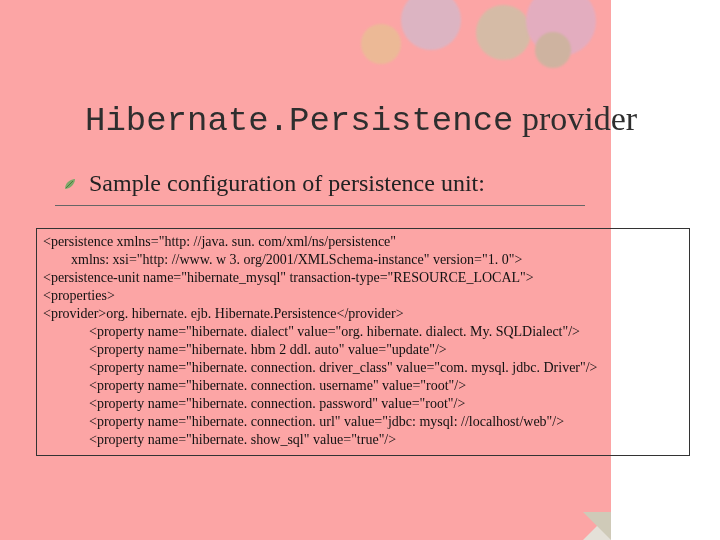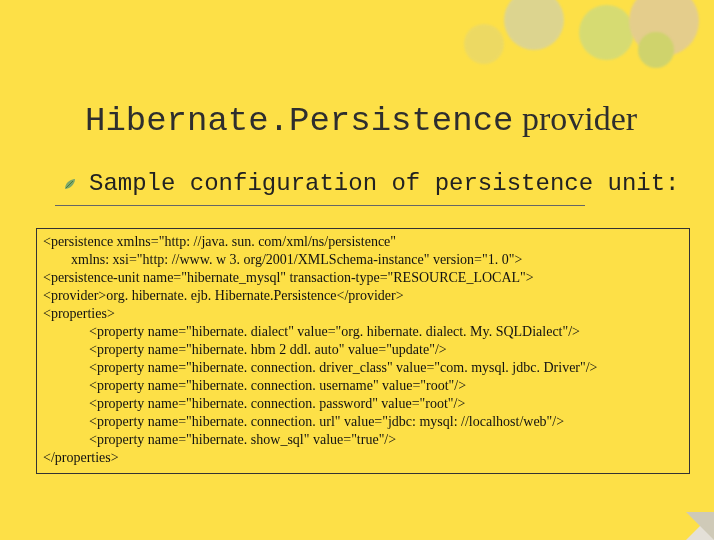--- a/index.html
+++ b/index.html
@@ -6,23 +6,23 @@
     margin: 0;
     padding: 0;
     width: 720px;
     height: 540px;
     overflow: hidden;
     font-family: "Times New Roman", serif;
     background: #ffffff;
   }
   .slide {
     position: relative;
-    width: 714px;
+    width: 611px;
     height: 540px;
-    background: #fde047;
+    background: #fca5a5;
   }
   .flower-deco {
     position: absolute;
     top: 0;
     right: 0;
     width: 300px;
     height: 80px;
     opacity: 0.45;
     overflow: hidden;
   }
@@ -45,21 +45,20 @@
   .title .mono {
     font-family: "Courier New", monospace;
     letter-spacing: 0;
   }
   .subtitle-row {
     position: absolute;
     top: 170px;
     left: 63px;
     display: flex;
     align-items: center;
-    font-family: Liberation Mono, monospace;
   }
   .bullet {
     width: 14px;
     height: 14px;
     margin-right: 12px;
     position: relative;
   }
   .bullet svg { display:block; }
   .subtitle {
     font-size: 24px;
@@ -137,26 +136,25 @@
       </svg>
     </span>
     <span class="subtitle">Sample configuration of persistence unit:</span>
   </div>
   <div class="underline"></div>
 
   <div class="code-box" id="code-box">
       <div class="line ">&lt;persistence xmlns="http: //java. sun. com/xml/ns/persistence"</div>
       <div class="line ind1">xmlns: xsi="http: //www. w 3. org/2001/XMLSchema-instance" version="1. 0"&gt;</div>
       <div class="line ">&lt;persistence-unit name="hibernate_mysql" transaction-type="RESOURCE_LOCAL"&gt;</div>
+      <div class="line ">&lt;properties&gt;</div>
       <div class="line ">&lt;provider&gt;org. hibernate. ejb. Hibernate.Persistence&lt;/provider&gt;</div>
-      <div class="line ">&lt;properties&gt;</div>
       <div class="line ind2">&lt;property name="hibernate. dialect" value="org. hibernate. dialect. My. SQLDialect"/&gt;</div>
       <div class="line ind2">&lt;property name="hibernate. hbm 2 ddl. auto" value="update"/&gt;</div>
       <div class="line ind2">&lt;property name="hibernate. connection. driver_class" value="com. mysql. jdbc. Driver"/&gt;</div>
       <div class="line ind2">&lt;property name="hibernate. connection. username" value="root"/&gt;</div>
       <div class="line ind2">&lt;property name="hibernate. connection. password" value="root"/&gt;</div>
       <div class="line ind2">&lt;property name="hibernate. connection. url" value="jdbc: mysql: //localhost/web"/&gt;</div>
       <div class="line ind2">&lt;property name="hibernate. show_sql" value="true"/&gt;</div>
-      <div class="line ">&lt;/properties&gt;</div>
     </div>
 
   <div class="pageleaf"></div>
 </div>
 
 </body></html>

